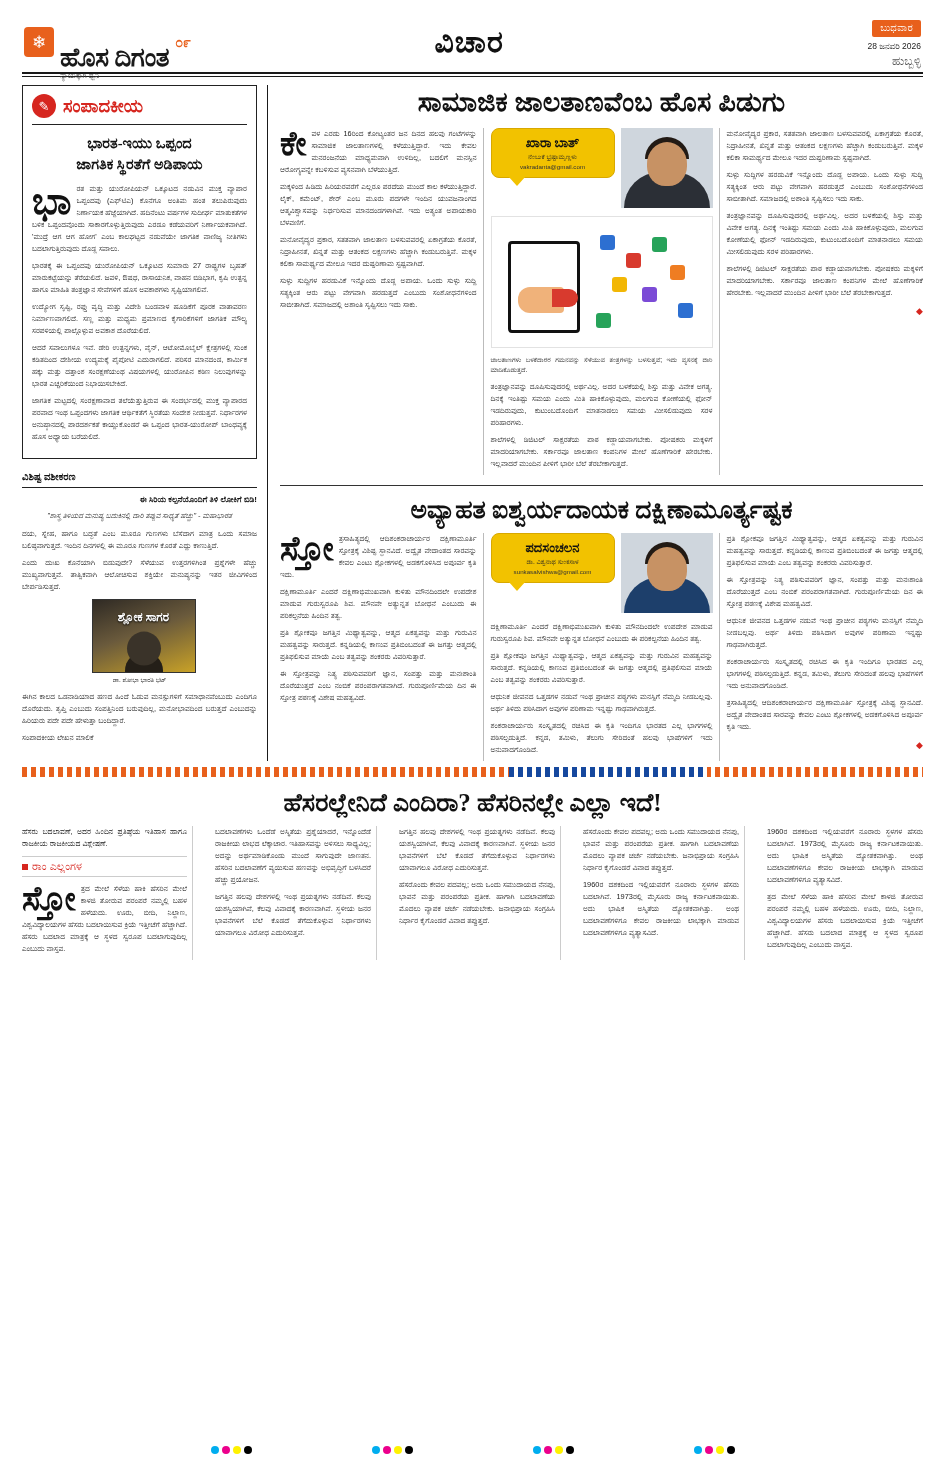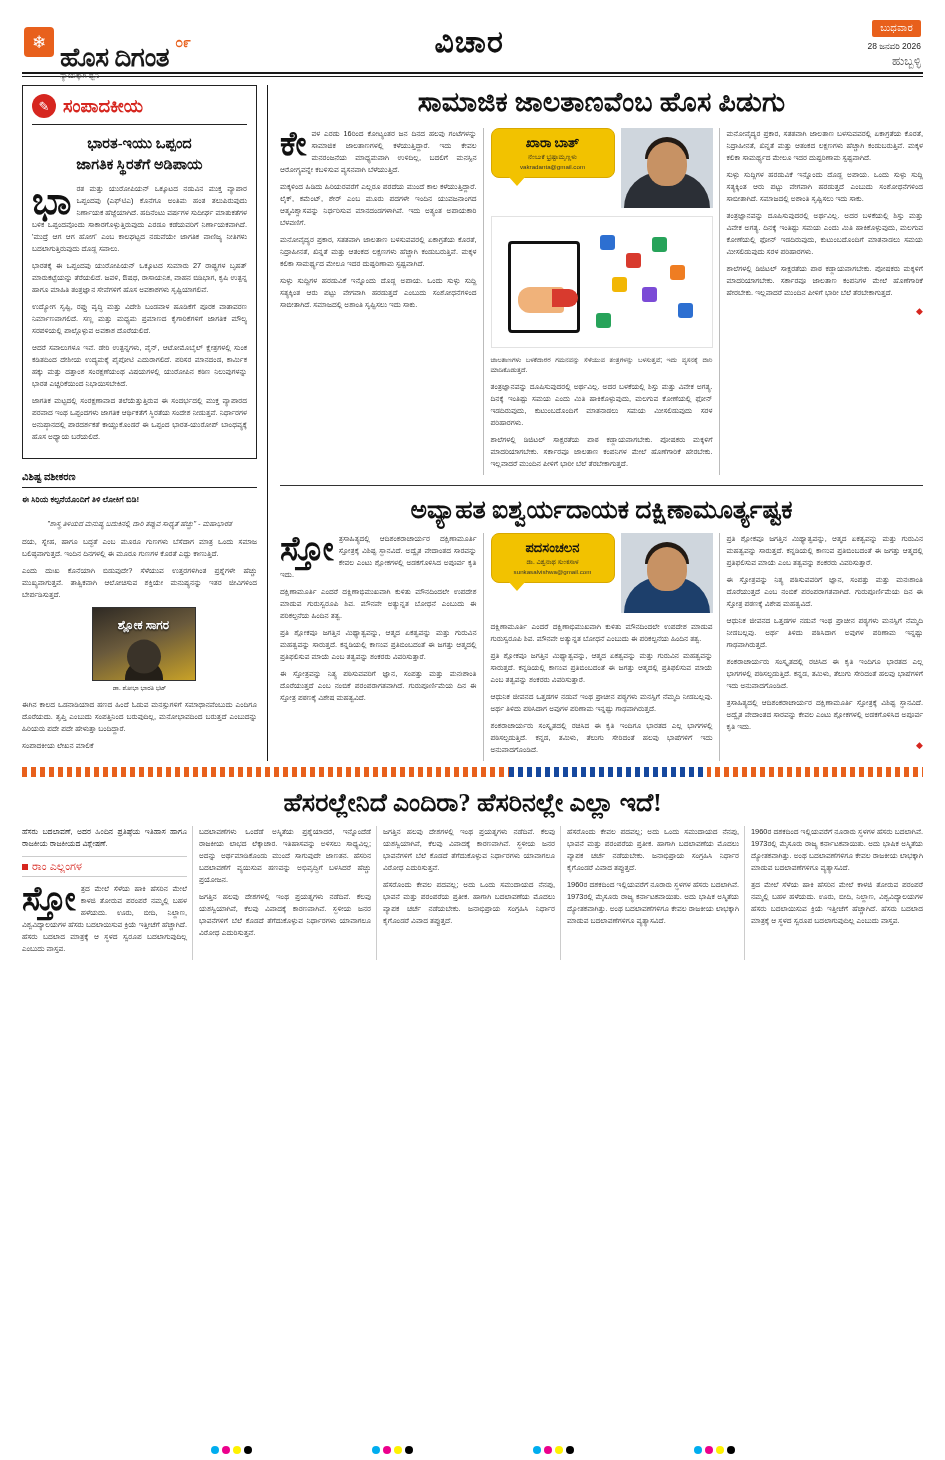--- a/index.html
+++ b/index.html
@@ -253,21 +253,21 @@
   .bottom {
     padding: 6px 22px 0 22px;
   }
   .bottom-title {
     font-family:"Liberation Serif", serif;
     font-size: 25px; font-weight:bold; text-align:center; color:#111;
     margin: 6px 0 8px 0;
   }
   .bottom-grid {
     display:grid; grid-template-columns: 165px repeat(4, 1fr);
-    gap: 0 12px;
+    gap: 0 28px;
   }
   .bottom-grid > div { position:relative; }
   .bsep { position:absolute; top:0;bottom:0;right:-6px;width:1px;background:#ccc; }
   .intro-text {
     font-size: 7.6px; line-height:1.6; text-align:justify; color:#111;
     margin-bottom:6px;
   }
   .byline-small {
     display:flex; align-items:center; gap:4px; font-size:11px; color:#d6261f;
     border-top:1px solid #ccc; border-bottom:1px solid #ccc; padding:3px 0; margin-bottom:6px;
@@ -327,21 +327,21 @@
           <p>ರತ ಮತ್ತು ಯುರೋಪಿಯನ್ ಒಕ್ಕೂಟದ ನಡುವಿನ ಮುಕ್ತ ವ್ಯಾಪಾರ ಒಪ್ಪಂದವು (ಎಫ್‌ಟಿಎ) ಕೊನೆಗೂ ಅಂತಿಮ ಹಂತ ತಲುಪಿರುವುದು ನಿರ್ಣಾಯಕ ಹೆಜ್ಜೆಯಾಗಿದೆ. ಹದಿನೆಂಟು ವರ್ಷಗಳ ಸುದೀರ್ಘ ಮಾತುಕತೆಗಳ ಬಳಿಕ ಒಪ್ಪಂದವೊಂದು ಸಾಕಾರಗೊಳ್ಳುತ್ತಿರುವುದು ಎರಡೂ ಕಡೆಯವರಿಗೆ ನಿರ್ಣಾಯಕವಾಗಿದೆ. 'ಮುದ್ರೆ ಆಗ ಆಗ ಹೋಗ' ಎಂಬ ಕಾಲಘಟ್ಟದ ನಡುವೆಯೇ ಜಾಗತಿಕ ವಾಣಿಜ್ಯ ನೀತಿಗಳು ಬದಲಾಗುತ್ತಿರುವುದು ದೊಡ್ಡ ಸವಾಲು.</p>
           <p>ಭಾರತಕ್ಕೆ ಈ ಒಪ್ಪಂದವು ಯುರೋಪಿಯನ್ ಒಕ್ಕೂಟದ ಸುಮಾರು 27 ರಾಷ್ಟ್ರಗಳ ಬೃಹತ್ ಮಾರುಕಟ್ಟೆಯನ್ನು ತೆರೆಯಲಿದೆ. ಜವಳಿ, ಔಷಧ, ರಾಸಾಯನಿಕ, ವಾಹನ ಬಿಡಿಭಾಗ, ಕೃಷಿ ಉತ್ಪನ್ನ ಹಾಗೂ ಮಾಹಿತಿ ತಂತ್ರಜ್ಞಾನ ಸೇವೆಗಳಿಗೆ ಹೊಸ ಅವಕಾಶಗಳು ಸೃಷ್ಟಿಯಾಗಲಿವೆ.</p>
           <p>ಉದ್ಯೋಗ ಸೃಷ್ಟಿ, ರಫ್ತು ವೃದ್ಧಿ ಮತ್ತು ವಿದೇಶಿ ಬಂಡವಾಳ ಹೂಡಿಕೆಗೆ ಪೂರಕ ವಾತಾವರಣ ನಿರ್ಮಾಣವಾಗಲಿದೆ. ಸಣ್ಣ ಮತ್ತು ಮಧ್ಯಮ ಪ್ರಮಾಣದ ಕೈಗಾರಿಕೆಗಳಿಗೆ ಜಾಗತಿಕ ಮೌಲ್ಯ ಸರಪಳಿಯಲ್ಲಿ ಪಾಲ್ಗೊಳ್ಳುವ ಅವಕಾಶ ದೊರೆಯಲಿದೆ.</p>
           <p>ಆದರೆ ಸವಾಲುಗಳೂ ಇವೆ. ಡೇರಿ ಉತ್ಪನ್ನಗಳು, ವೈನ್, ಆಟೋಮೊಬೈಲ್ ಕ್ಷೇತ್ರಗಳಲ್ಲಿ ಸುಂಕ ಕಡಿತದಿಂದ ದೇಶೀಯ ಉದ್ಯಮಕ್ಕೆ ಪೈಪೋಟಿ ಎದುರಾಗಲಿದೆ. ಪರಿಸರ ಮಾನದಂಡ, ಕಾರ್ಮಿಕ ಹಕ್ಕು ಮತ್ತು ದತ್ತಾಂಶ ಸಂರಕ್ಷಣೆಯಂಥ ವಿಷಯಗಳಲ್ಲಿ ಯುರೋಪಿನ ಕಠಿಣ ನಿಲುವುಗಳನ್ನು ಭಾರತ ಎಚ್ಚರಿಕೆಯಿಂದ ನಿಭಾಯಿಸಬೇಕಿದೆ.</p>
           <p>ಜಾಗತಿಕ ಮಟ್ಟದಲ್ಲಿ ಸಂರಕ್ಷಣಾವಾದ ತಲೆಯೆತ್ತುತ್ತಿರುವ ಈ ಸಂದರ್ಭದಲ್ಲಿ ಮುಕ್ತ ವ್ಯಾಪಾರದ ಪರವಾದ ಇಂಥ ಒಪ್ಪಂದಗಳು ಜಾಗತಿಕ ಆರ್ಥಿಕತೆಗೆ ಸ್ಥಿರತೆಯ ಸಂದೇಶ ನೀಡುತ್ತವೆ. ನಿರ್ಧಾರಗಳ ಅನುಷ್ಠಾನದಲ್ಲಿ ಪಾರದರ್ಶಕತೆ ಕಾಯ್ದುಕೊಂಡರೆ ಈ ಒಪ್ಪಂದ ಭಾರತ-ಯುರೋಪ್ ಬಾಂಧವ್ಯಕ್ಕೆ ಹೊಸ ಅಧ್ಯಾಯ ಬರೆಯಲಿದೆ.</p>
         </div>
       </div>
 
       <div class="sec-head">ವಿಶಿಷ್ಟ ವಶೀಕರಣ</div>
       <div class="left-body">
-        <div style="font-size:8px;font-weight:bold;text-align:left;margin-bottom:13px;">ಈ ಸಿರಿಯ ಕಲ್ಪನೆಯೊಂದಿಗೆ ತಿಳಿ ಲೋಕಿಗೆ ಬಿಡಿ!</div>
+        <div style="font-size:8px;font-weight:bold;text-align:right;margin-bottom:5px;">ಈ ಸಿರಿಯ ಕಲ್ಪನೆಯೊಂದಿಗೆ ತಿಳಿ ಲೋಕಿಗೆ ಬಿಡಿ!</div>
       </div>
       <div class="quote-line">"ಶಾಸ್ತ್ರ ತಿಳಿಯದ ಮನುಷ್ಯ ಬದುಕಿನಲ್ಲಿ ದಾರಿ ತಪ್ಪುವ ಸಾಧ್ಯತೆ ಹೆಚ್ಚು" - ಮಹಾಭಾರತ</div>
 
       <div class="body-text left-body">
         <p>ದಯ, ಸ್ನೇಹ, ಹಾಗೂ ಬದ್ಧತೆ ಎಂಬ ಮೂರೂ ಗುಣಗಳು ಬೆಸೆದಾಗ ಮಾತ್ರ ಒಂದು ಸಮಾಜ ಬಲಿಷ್ಠವಾಗುತ್ತದೆ. ಇಂದಿನ ದಿನಗಳಲ್ಲಿ ಈ ಮೂರೂ ಗುಣಗಳ ಕೊರತೆ ಎದ್ದು ಕಾಣುತ್ತಿದೆ.</p>
         <p>ಎಂದು ದುಃಖ ಕೊನೆಯಾಗಿ ಬಿಡುವುದೇ? ಸೆಳೆಯುವ ಉತ್ತರಗಳಿಗಿಂತ ಪ್ರಶ್ನೆಗಳೇ ಹೆಚ್ಚು ಮುಖ್ಯವಾಗುತ್ತವೆ. ತಾತ್ವಿಕವಾಗಿ ಆಲೋಚಿಸುವ ಶಕ್ತಿಯೇ ಮನುಷ್ಯನನ್ನು ಇತರ ಜೀವಿಗಳಿಂದ ಬೇರ್ಪಡಿಸುತ್ತದೆ.</p>
 
         <div class="author-badge">
           <div class="author-img">
             <div class="wtxt">ಶ್ಲೋಕ ಸಾಗರ</div>

